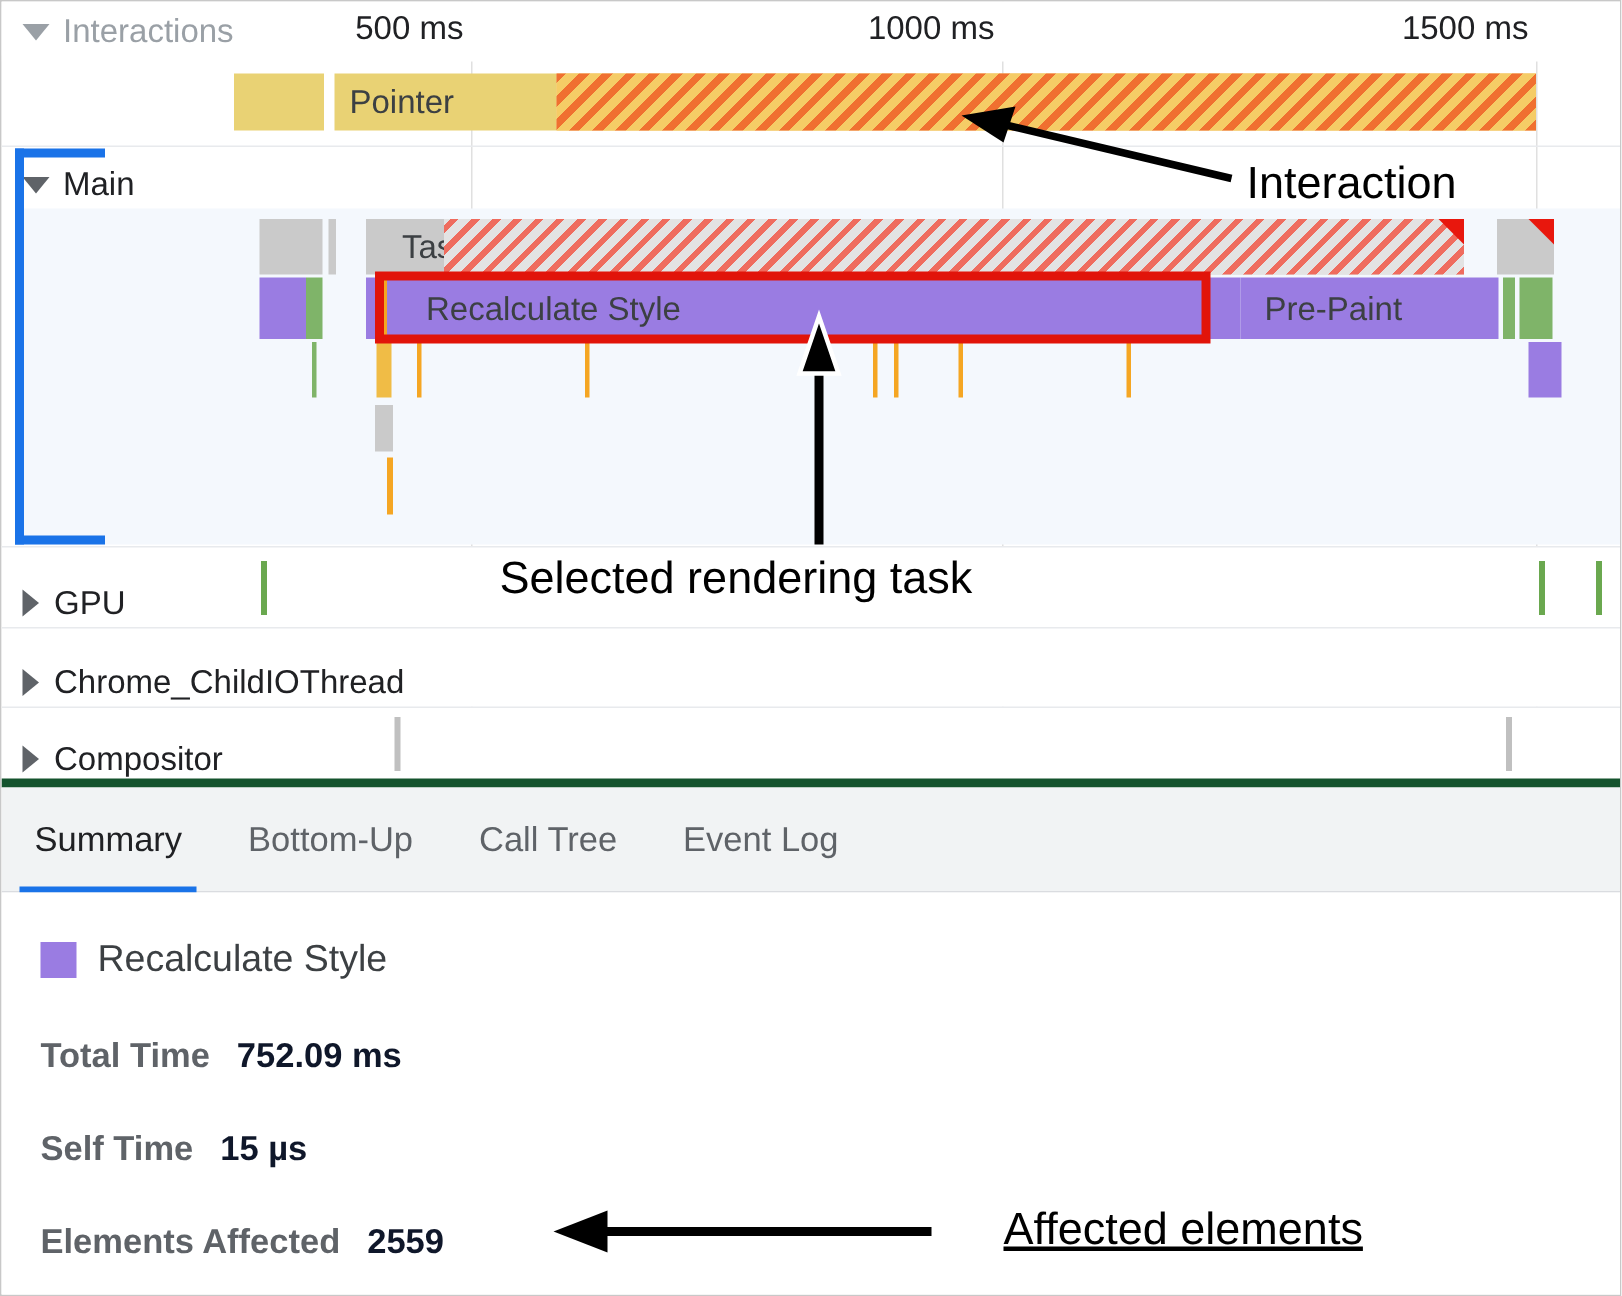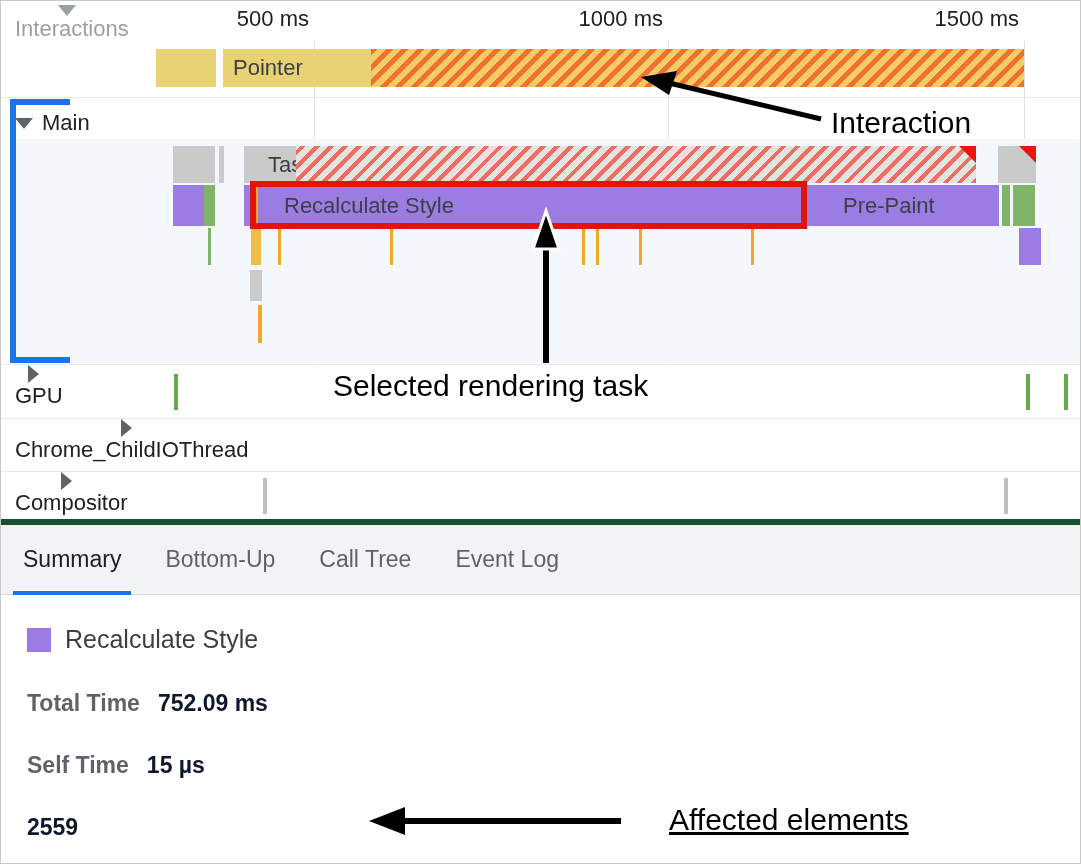--- a/index.html
+++ b/index.html
@@ -46,21 +46,20 @@
   }
 
   
   #interactions-header {
     position: absolute; left: 0; top: 4px;
     height: 32px;
     display: flex; align-items: center;
     padding-left: 14px;
     z-index: 3;
     background: #fff;
-    flex-direction: column;
   }
   .tri-down {
     width: 0; height: 0;
     border-left: 9px solid transparent;
     border-right: 9px solid transparent;
     border-top: 11px solid #9aa0a6;
     margin-right: 9px;
   }
   .tri-down.dark { border-top-color: #5f6368; }
   .tri-right {
@@ -165,25 +164,24 @@
     pointer-events: none;
   }
 
   
   .sub-track {
     position: absolute; left: 0; width: 1079px;
     background: #fff;
     border-top: 1px solid #e8eaed;
   }
   .sub-track-header {
-    position: absolute; left: 14px; top: 0;
+    position: absolute; left: 14px; top: 10px;
     height: 100%;
     display: flex; align-items: center;
     z-index: 3;
-    flex-direction: column;
   }
   .mark {
     position: absolute; width: 4px;
   }
   .mark.green { background: #6aa84f; }
   .mark.gray  { background: #c0c0c0; }
 
   
   #bottom {
     position: absolute; left: 0; top: 518px;
@@ -379,20 +377,21 @@
 
       <div class="kv">
         <span class="k">Total Time</span>
         <span class="v">752.09 ms</span>
       </div>
       <div class="kv">
         <span class="k">Self Time</span>
         <span class="v">15 µs</span>
       </div>
       <div class="kv">
+        <span class="k">Elements Affected</span>
         <span class="v">2559</span>
       </div>
     </div>
   </div>
 
   <div id="annots">
     <svg width="1081" height="864" style="position:absolute;left:0;top:0;">
 
       <g>
         <line x1="820" y1="118" x2="668" y2="82" stroke="#000" stroke-width="5"></line>

